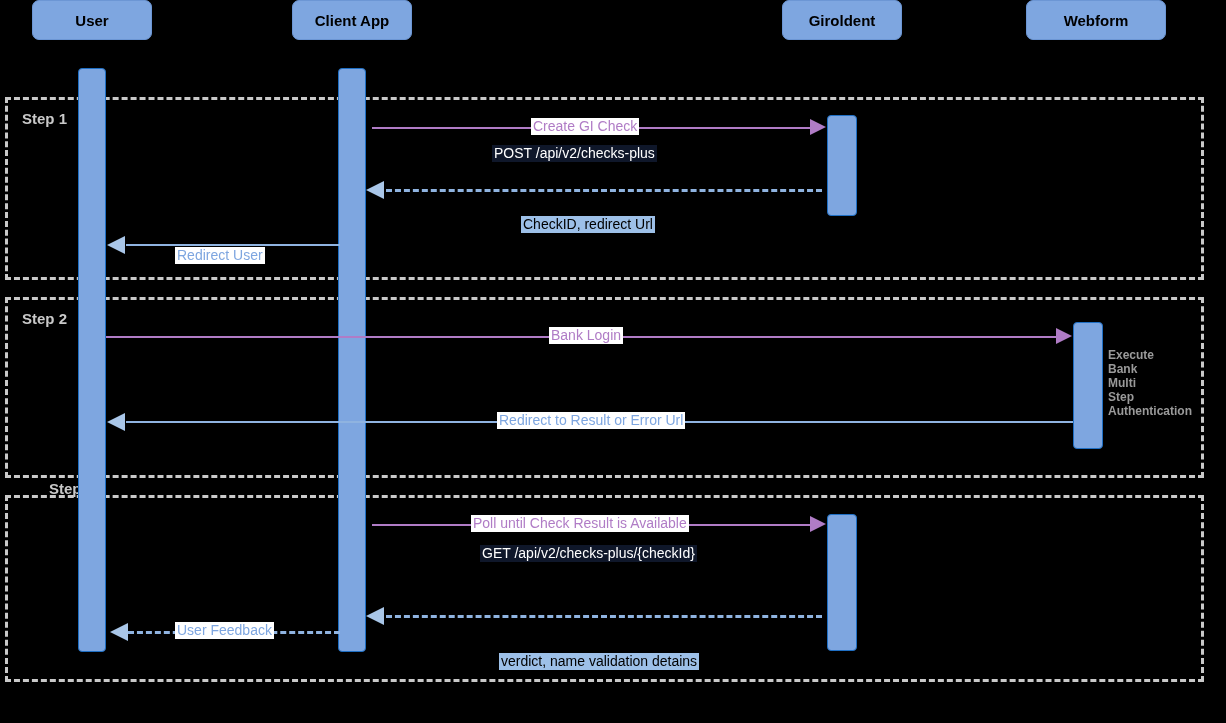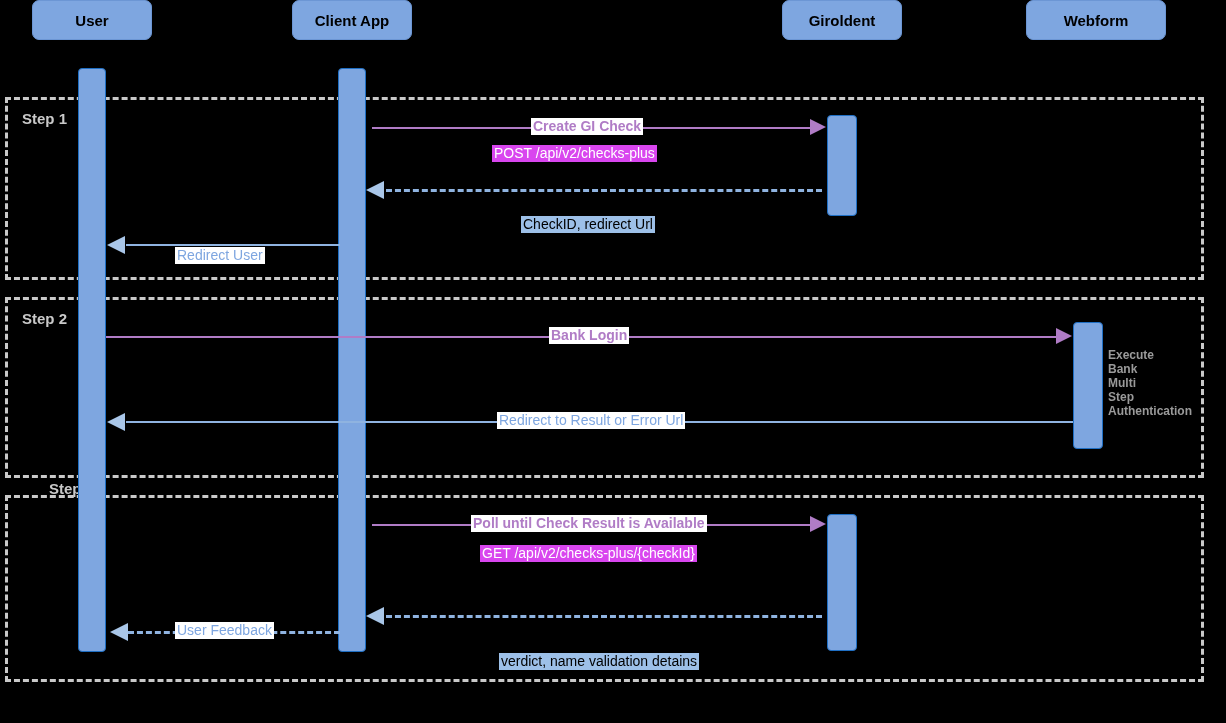--- a/index.html
+++ b/index.html
@@ -84,22 +84,22 @@
   }
 
   
   .msg-label {
     position: absolute;
     font-size: 14px;
     white-space: nowrap;
     padding: 0 2px;
     line-height: 17px;
   }
-  .lbl-purple-on-white { color: #b07cc6; background: #ffffff; font-weight: bold; }
-  .lbl-white-on-purple { color: #ffffff; background: #d946ef; }
+  .lbl-purple-on-white { color: #b07cc6; background: #ffffff; }
+  .lbl-white-on-purple { color: #ffffff; background: #0f172a; }
   .lbl-blue-on-white   { color: #7ea6e0; background: #ffffff; }
   .lbl-white-on-blue   { color: #000000; background: #9dc0e8; }
 
   
   .note-text {
     position: absolute;
     color: #9a9a9a;
     font-size: 12px;
     line-height: 14px;
     white-space: pre-line;

